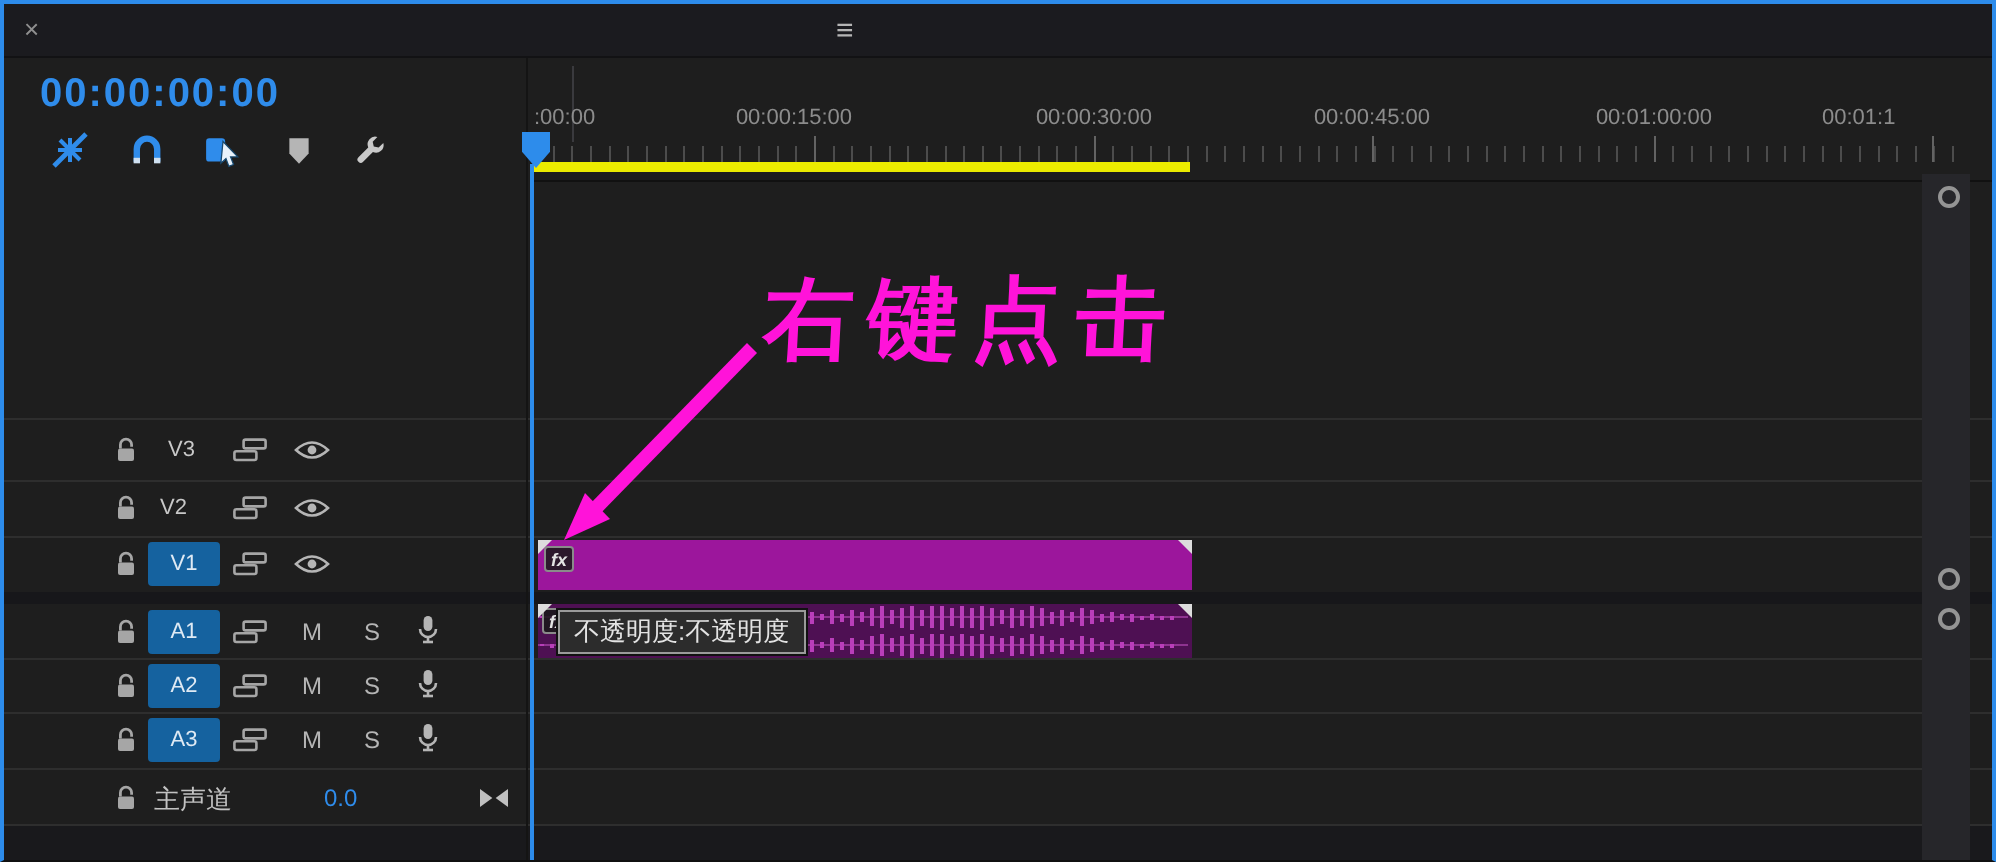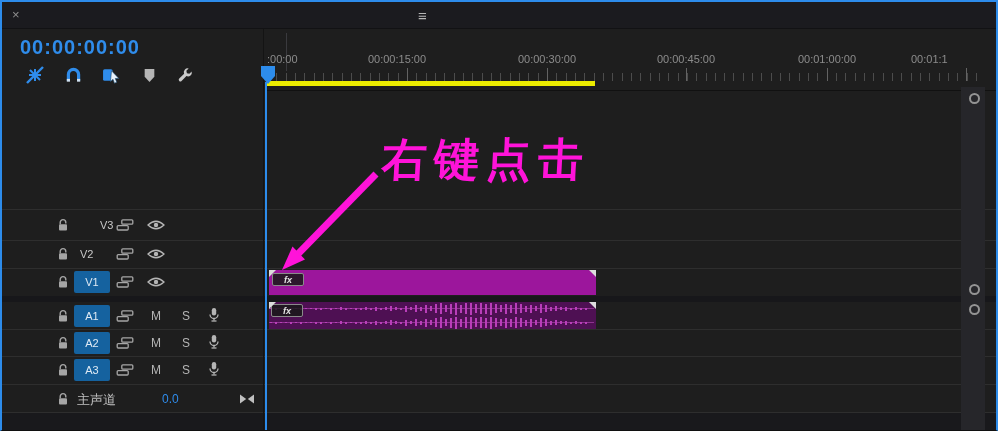--- a/index.html
+++ b/index.html
@@ -43,21 +43,21 @@
   #master-label { color:#c2c2c2; font-size:13px; }
   #master-gain { color:#2f8ceb; font-size:12px; }
   
   #playhead-line { left:263px; top:80px; width:2px; height:349px; background:#2d8ceb; z-index:20; }
   #playhead-marker { left:259px; top:64px; width:14px; height:18px; background:#2d8ceb; z-index:21;
     clip-path:polygon(0 0,100% 0,100% 55%,50% 100%,0 55%); }
   
   #vclip { left:267px; top:268px; width:327px; height:25px; background:#9c169c; z-index:5; overflow:hidden; }
   #vclip-title { left:22px; top:5px; color:#1d051d; font-size:12px; white-space:nowrap; }
   #aclip { left:267px; top:300px; width:327px; height:27px; background:#4e1053; z-index:5; overflow:hidden; }
-  .fxbadge { width:32px; height:13px; background:rgba(25,25,25,.85); border:1px solid #8a8a8a;
+  .fxbadge { width:15px; height:13px; background:rgba(25,25,25,.85); border:1px solid #8a8a8a;
     border-radius:2px; color:#e3e3e3; font-size:9px; font-style:italic; font-weight:bold;
     display:flex; align-items:center; justify-content:center; z-index:6; }
   .corner-tl { left:0; top:0; width:0; height:0; border-top:7px solid #ddd; border-right:7px solid transparent; z-index:7; }
   .corner-tr { right:0; top:0; width:0; height:0; border-top:7px solid #ddd; border-left:7px solid transparent; z-index:7; }
   .wave-ch { left:1px; width:325px; height:13px; display:flex; align-items:center; overflow:hidden; }
   .wave-mid { left:0; width:325px; height:1px; background:rgba(205,85,205,.5); }
   .wbar { display:block; flex:none; width:2px; margin-right:3px; background:#b93eba; }
   
   #tooltip { left:277px; top:303px; height:22px; background:#2c2c2c; border:1px solid #9a9a9a;
     box-shadow:0 0 0 1px #111; color:#e3e3e3; font-size:13px; line-height:20px; padding:0 7px;
@@ -181,21 +181,21 @@
   <div class="abs hline" style="top:382px"></div>
   <div class="abs hline" style="top:410px"></div>
   <div id="bottom-strip" class="abs"></div>
   <div id="head-edge" class="abs"></div>
 
   <div class="abs icon" style="left:55px;top:216px">
       <svg width="12" height="14">
         <use href="#i-lock"></use>
       </svg>
     </div>
-  <span class="abs tname" style="left:98px;top:217px">V3</span>
+  <span class="abs tname" style="left:82px;top:217px">V3</span>
   <div class="abs icon" style="left:114px;top:217px">
       <svg width="18" height="12">
         <use href="#i-target"></use>
       </svg>
     </div>
   <div class="abs icon" style="left:145px;top:217px">
       <svg width="18" height="12">
         <use href="#i-eye"></use>
       </svg>
     </div>
@@ -443,20 +443,21 @@
         <i class="wbar" style="height: 3px;"></i>
         <i class="wbar" style="height: 4px;"></i>
         <i class="wbar" style="height: 2px;"></i>
         <i class="wbar" style="height: 3px;"></i>
         <i class="wbar" style="height: 2px;"></i>
         <i class="wbar" style="height: 2px;"></i>
       </div>
     <div class="abs fxbadge" style="left:2px;top:2px">fx</div>
   </div>
 
+  <div id="tooltip" class="abs">不透明度:不透明度</div>
 
   <div id="playhead-line" class="abs"></div>
   <div id="playhead-marker" class="abs"></div>
 
   <div id="scrollstrip" class="abs"></div>
   <div class="abs ring" style="left:967px;top:91px"></div>
   <div class="abs ring" style="left:967px;top:282px"></div>
   <div class="abs ring" style="left:967px;top:302px"></div>
 
   <div id="annotation-text" class="abs">右键点击</div>

